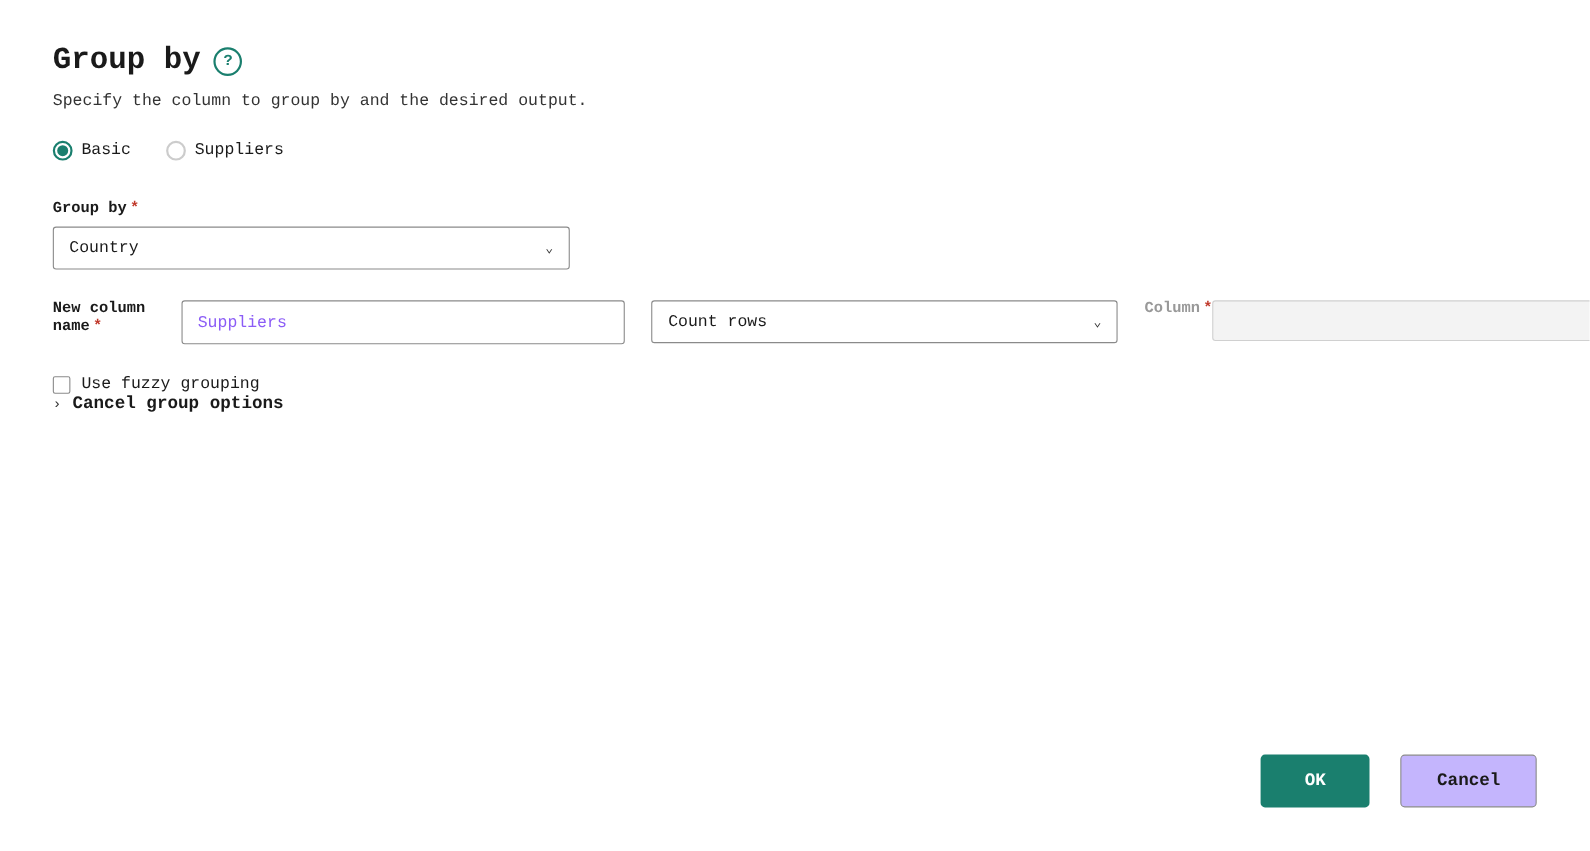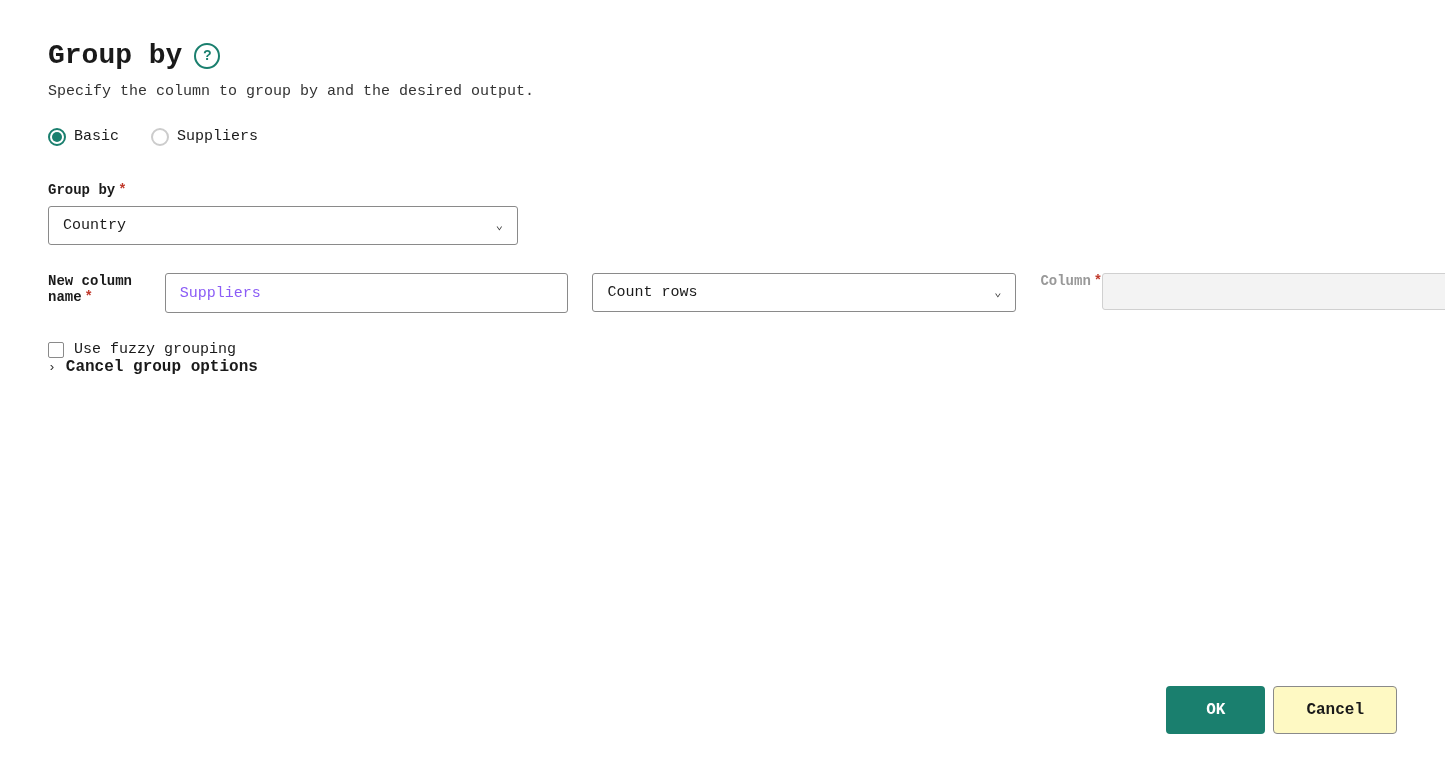--- a/index.html
+++ b/index.html
@@ -206,38 +206,38 @@
       font-size: 16px;
       font-weight: 700;
       color: #1a1a1a;
     }
 
     .footer-buttons {
       position: absolute;
       bottom: 40px;
       right: 48px;
       display: flex;
-      gap: 8px;
+      gap: 28px;
       justify-content: center;
     }
 
     .btn-ok {
       background: #1a7f6e;
       color: #fff;
       border: none;
       border-radius: 4px;
       padding: 14px 40px;
       font-size: 16px;
       font-weight: 600;
       cursor: pointer;
       min-width: 90px;
     }
 
     .btn-cancel {
-      background: #fef9c3;
+      background: #c4b5fd;
       color: #1a1a1a;
       border: 1.5px solid #8a8a8a;
       border-radius: 4px;
       padding: 14px 32px;
       font-size: 16px;
       font-weight: 600;
       cursor: pointer;
       min-width: 100px;
     }
   </style>

